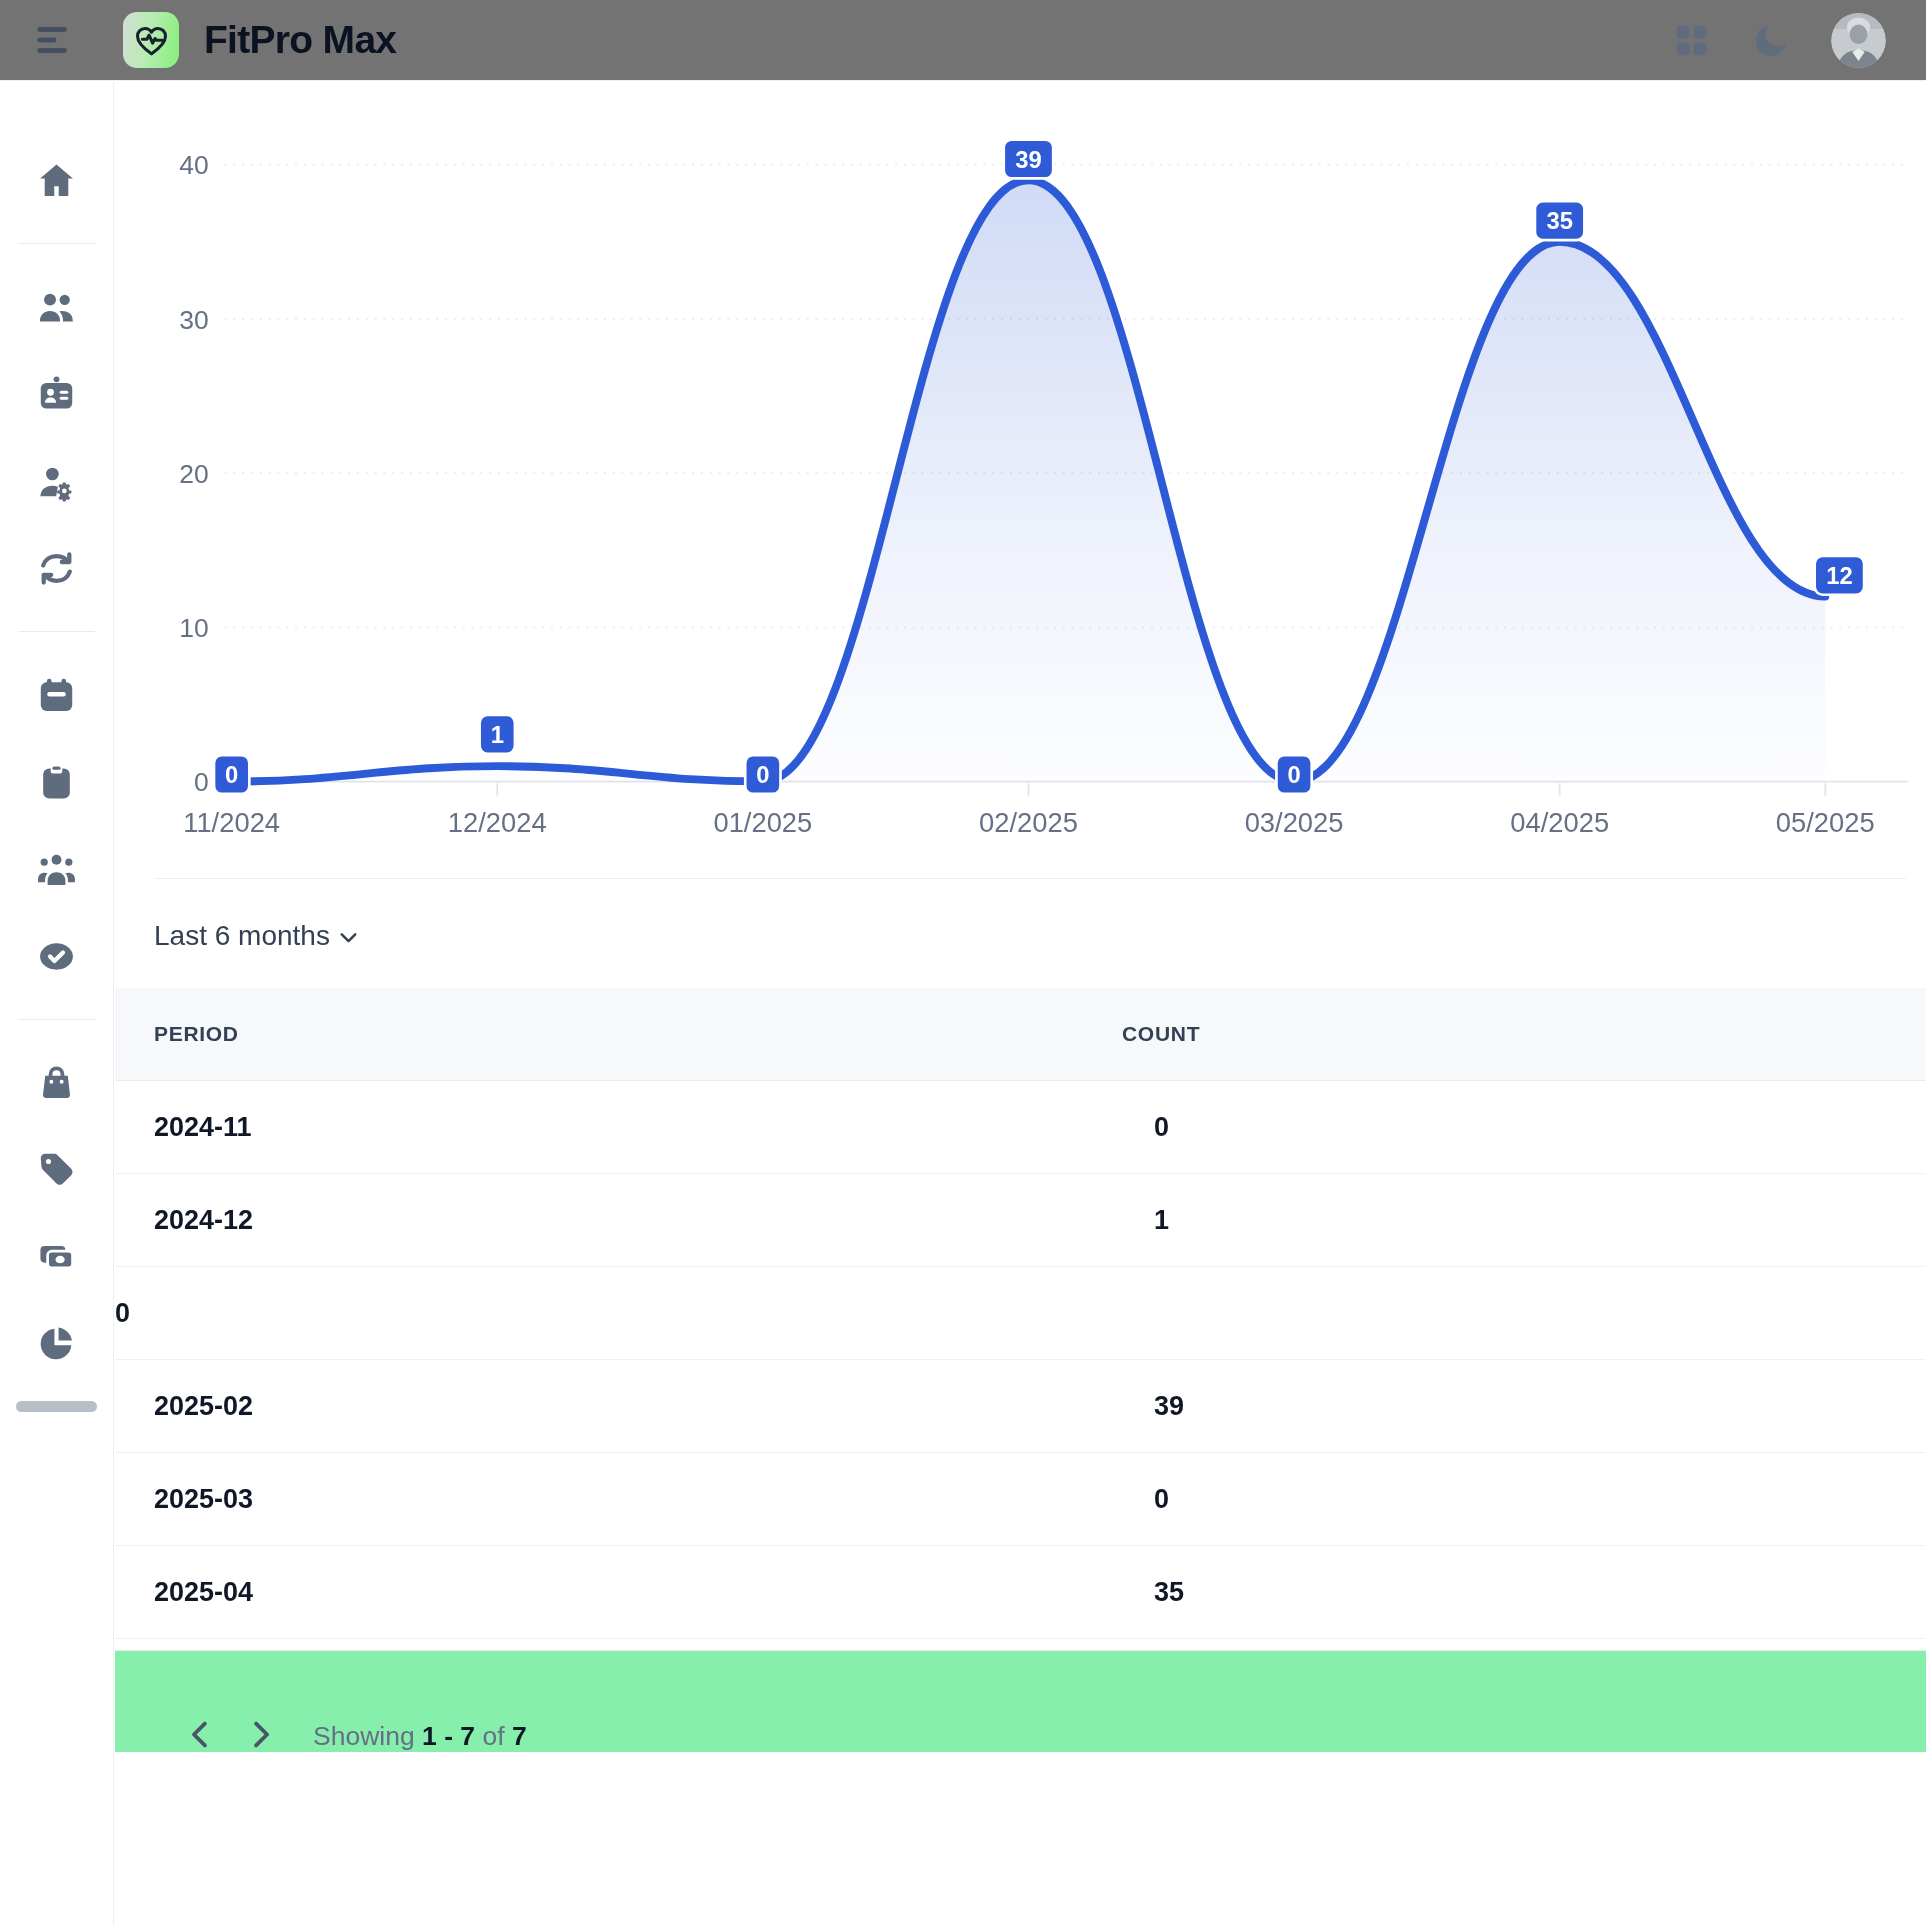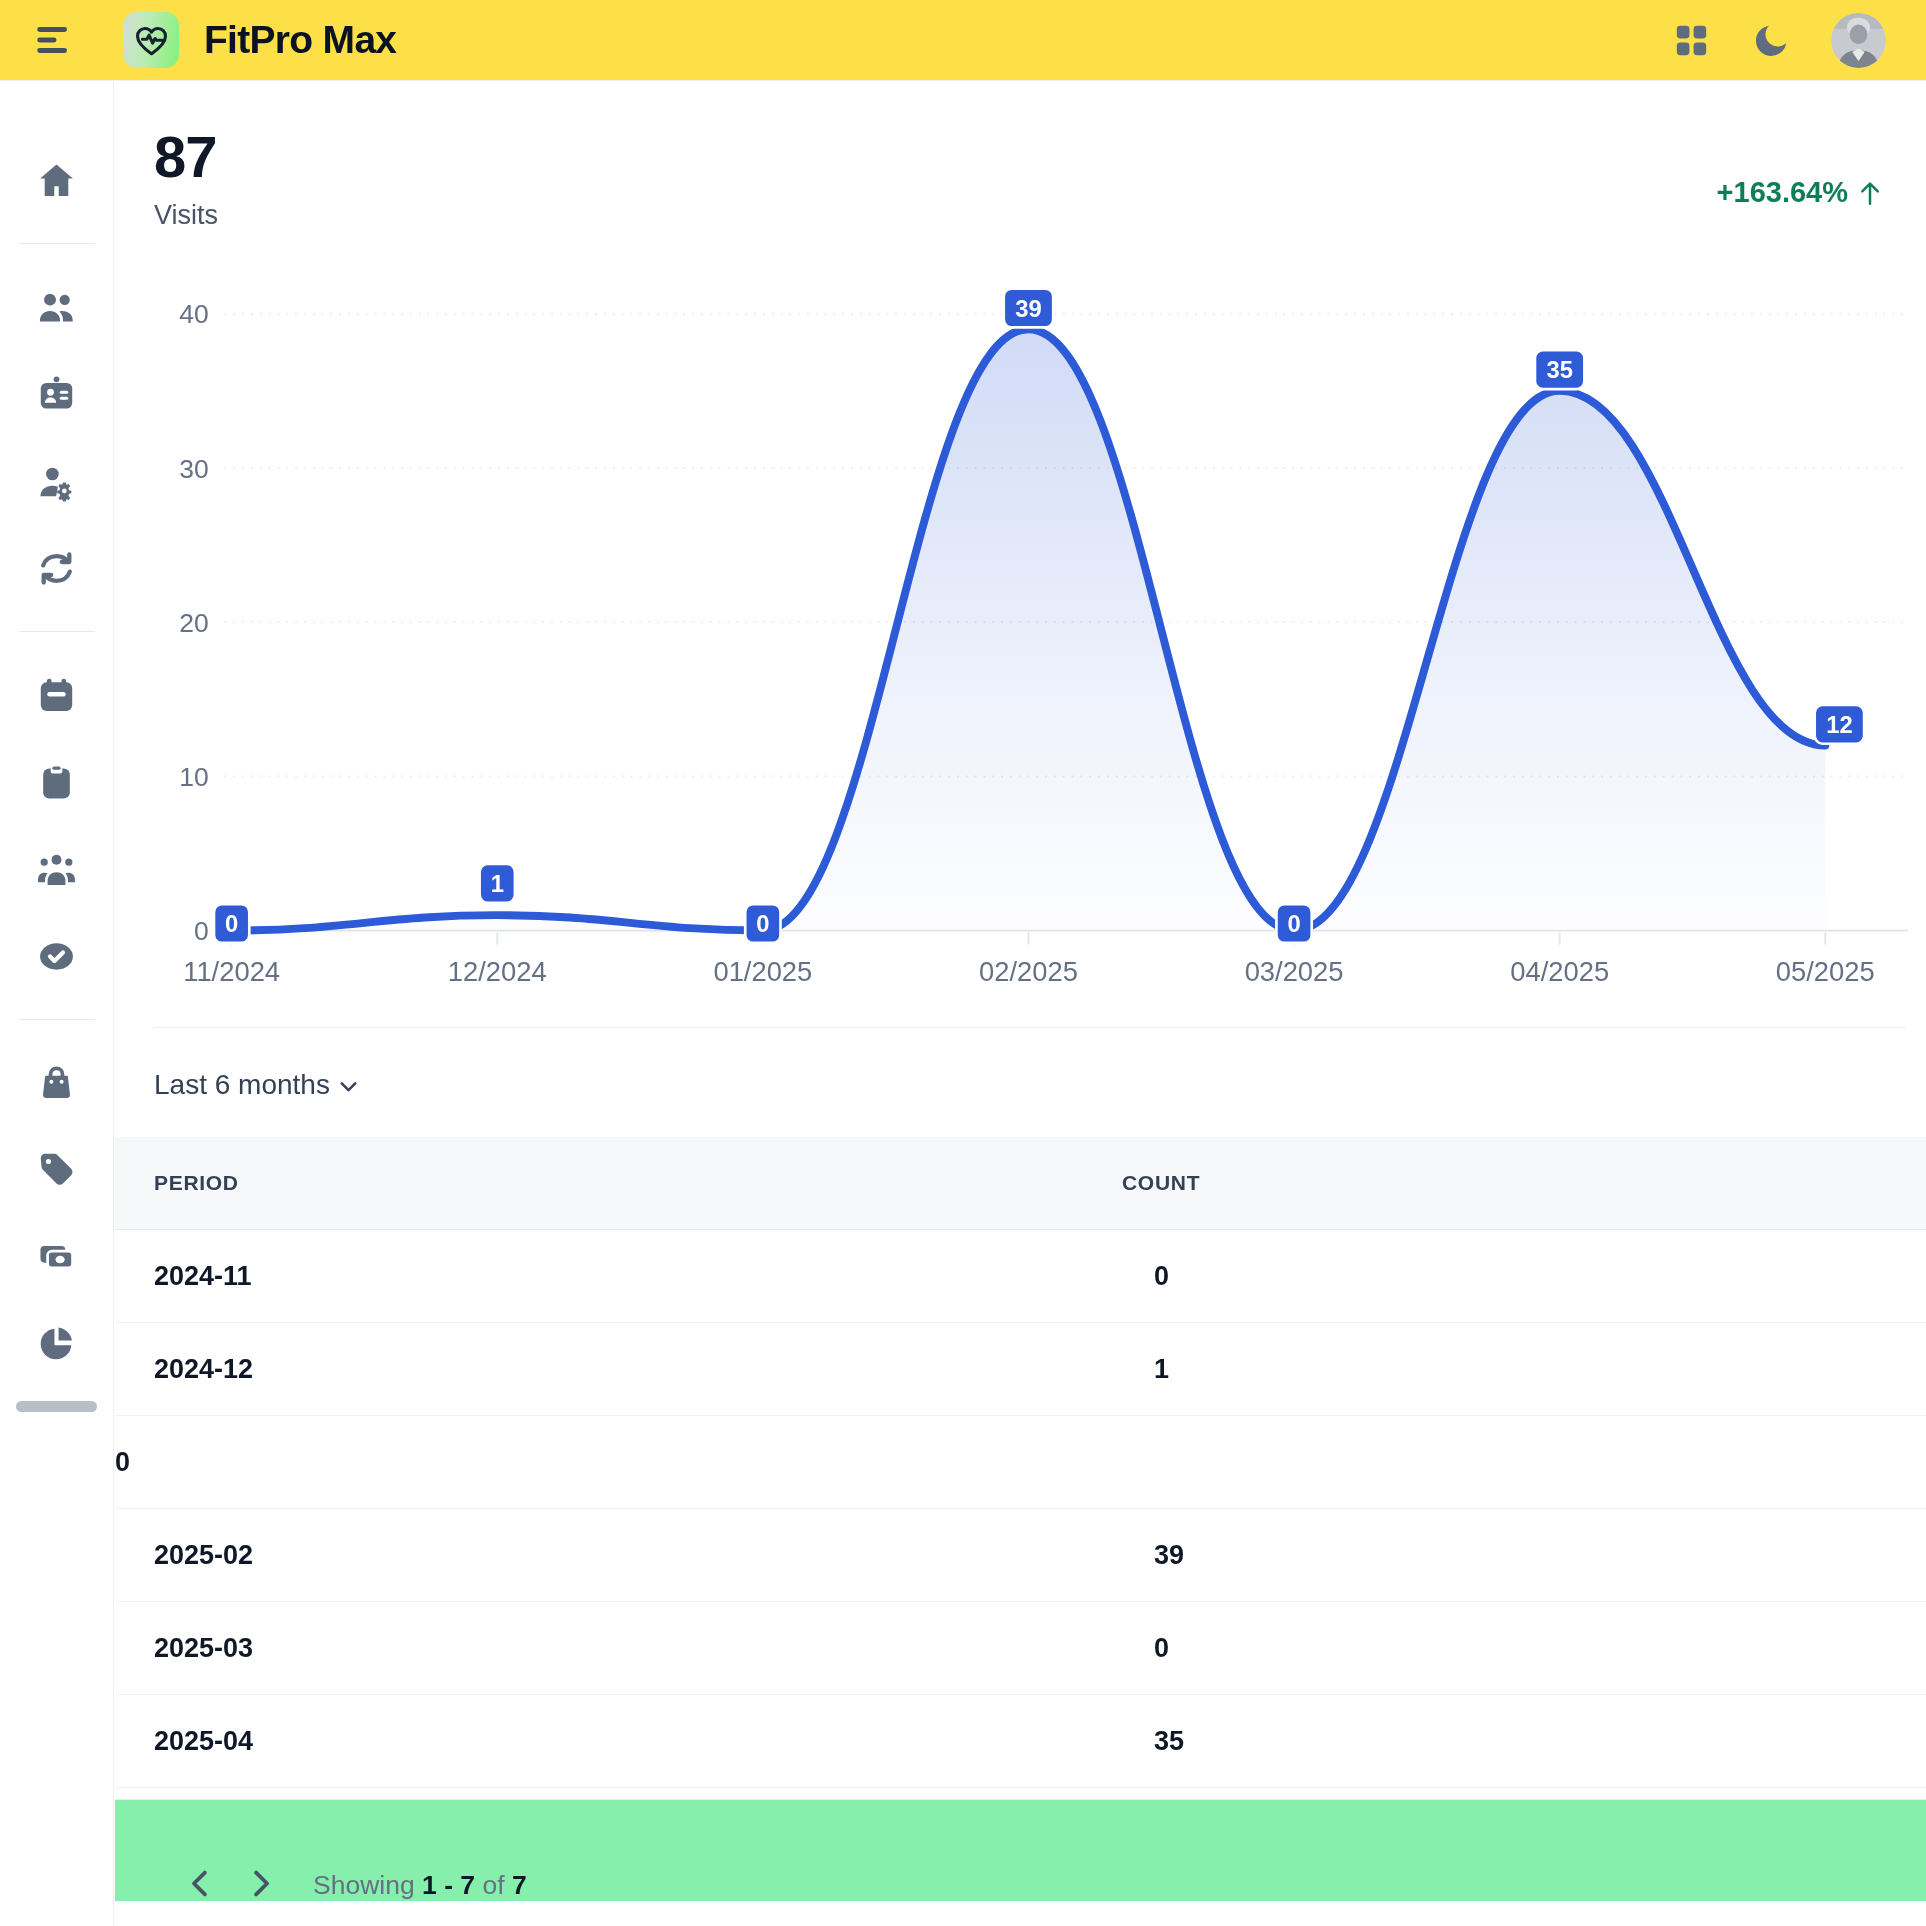--- a/index.html
+++ b/index.html
@@ -1,21 +1,21 @@
 <!DOCTYPE html>
 <html style="font-size:14px"><head>
 <meta charset="utf-8">
 <style>
   html,body{margin:0;padding:0;background:#fff;}
   body{width:1927px;height:1927px;overflow:hidden;
        font-family:"Liberation Sans", sans-serif;color:#101828;}
   #app{position:relative;width:1927px;height:1927px;background:#fff;}
 
   
-  header{position:absolute;top:0;left:0;right:0;height:80px;background:#fde047;
+  header{position:absolute;top:0;left:0;right:0;height:80px;background:#737373;
          border-bottom:1.8px solid #edeff2;display:flex;align-items:center;z-index:3;}
   .hbtn{border:none;background:none;padding:0;cursor:pointer;display:flex;align-items:center;justify-content:center;}
   #menu-btn{margin-left:32px;width:42px;height:42px;color:#45505e;}
   #logo{margin-left:49px;width:56px;height:56px;border-radius:14px;
         background:linear-gradient(100deg,#d3ddd8 0%,#b9ecb2 45%,#84f07a 100%);
         display:flex;align-items:center;justify-content:center;}
   #app-title{margin-left:25px;font-size:39px;font-weight:700;letter-spacing:-0.7px;color:#0b1322;}
   .hspacer{flex:1;}
   .hicon{width:41px;height:41px;color:#5f6c7d;margin-right:39px;}
   #avatar-btn{margin-right:41px;width:55px;height:55px;border-radius:50%;overflow:hidden;}
@@ -219,32 +219,20 @@
       <button class="side-item">
         <svg viewBox="0 0 24 24" fill="currentColor">
           <path d="M10.8 3.3A9 9 0 1 0 20.7 13h-9.9z"></path>
           <path d="M13.2 2.7c3.9.6 7.1 3.5 7.8 7.5h-7.8z"></path>
         </svg>
       </button>
       <div class="side-bar"></div>
     </nav>
 
   <main>
-    <section class="stat-row">
-      <div>
-        <div class="stat-value">87</div>
-        <div class="stat-label">Visits</div>
-      </div>
-      <div class="stat-change">
-        <span>+163.64%</span>
-        <svg viewBox="0 0 24 24" fill="none" stroke="currentColor" stroke-width="2" stroke-linecap="round" stroke-linejoin="round">
-          <path d="M12 20.5V4.5M5.8 10.7 12 4.5l6.2 6.2"></path>
-        </svg>
-      </div>
-    </section>
 
     <div id="chart"><svg viewBox="0 0 1990 800" width="1756" height="706">
           <defs>
             <linearGradient id="gfill" x1="0" y1="0" x2="0" y2="1">
               <stop offset="0" stop-color="#2d5ad6" stop-opacity="0.22"></stop>
               <stop offset="0.6" stop-color="#2d5ad6" stop-opacity="0.08"></stop>
               <stop offset="1" stop-color="#2d5ad6" stop-opacity="0.01"></stop>
             </linearGradient>
           </defs>
           <text x="62" y="738" text-anchor="end" font-size="30" fill="#667085">0</text>

